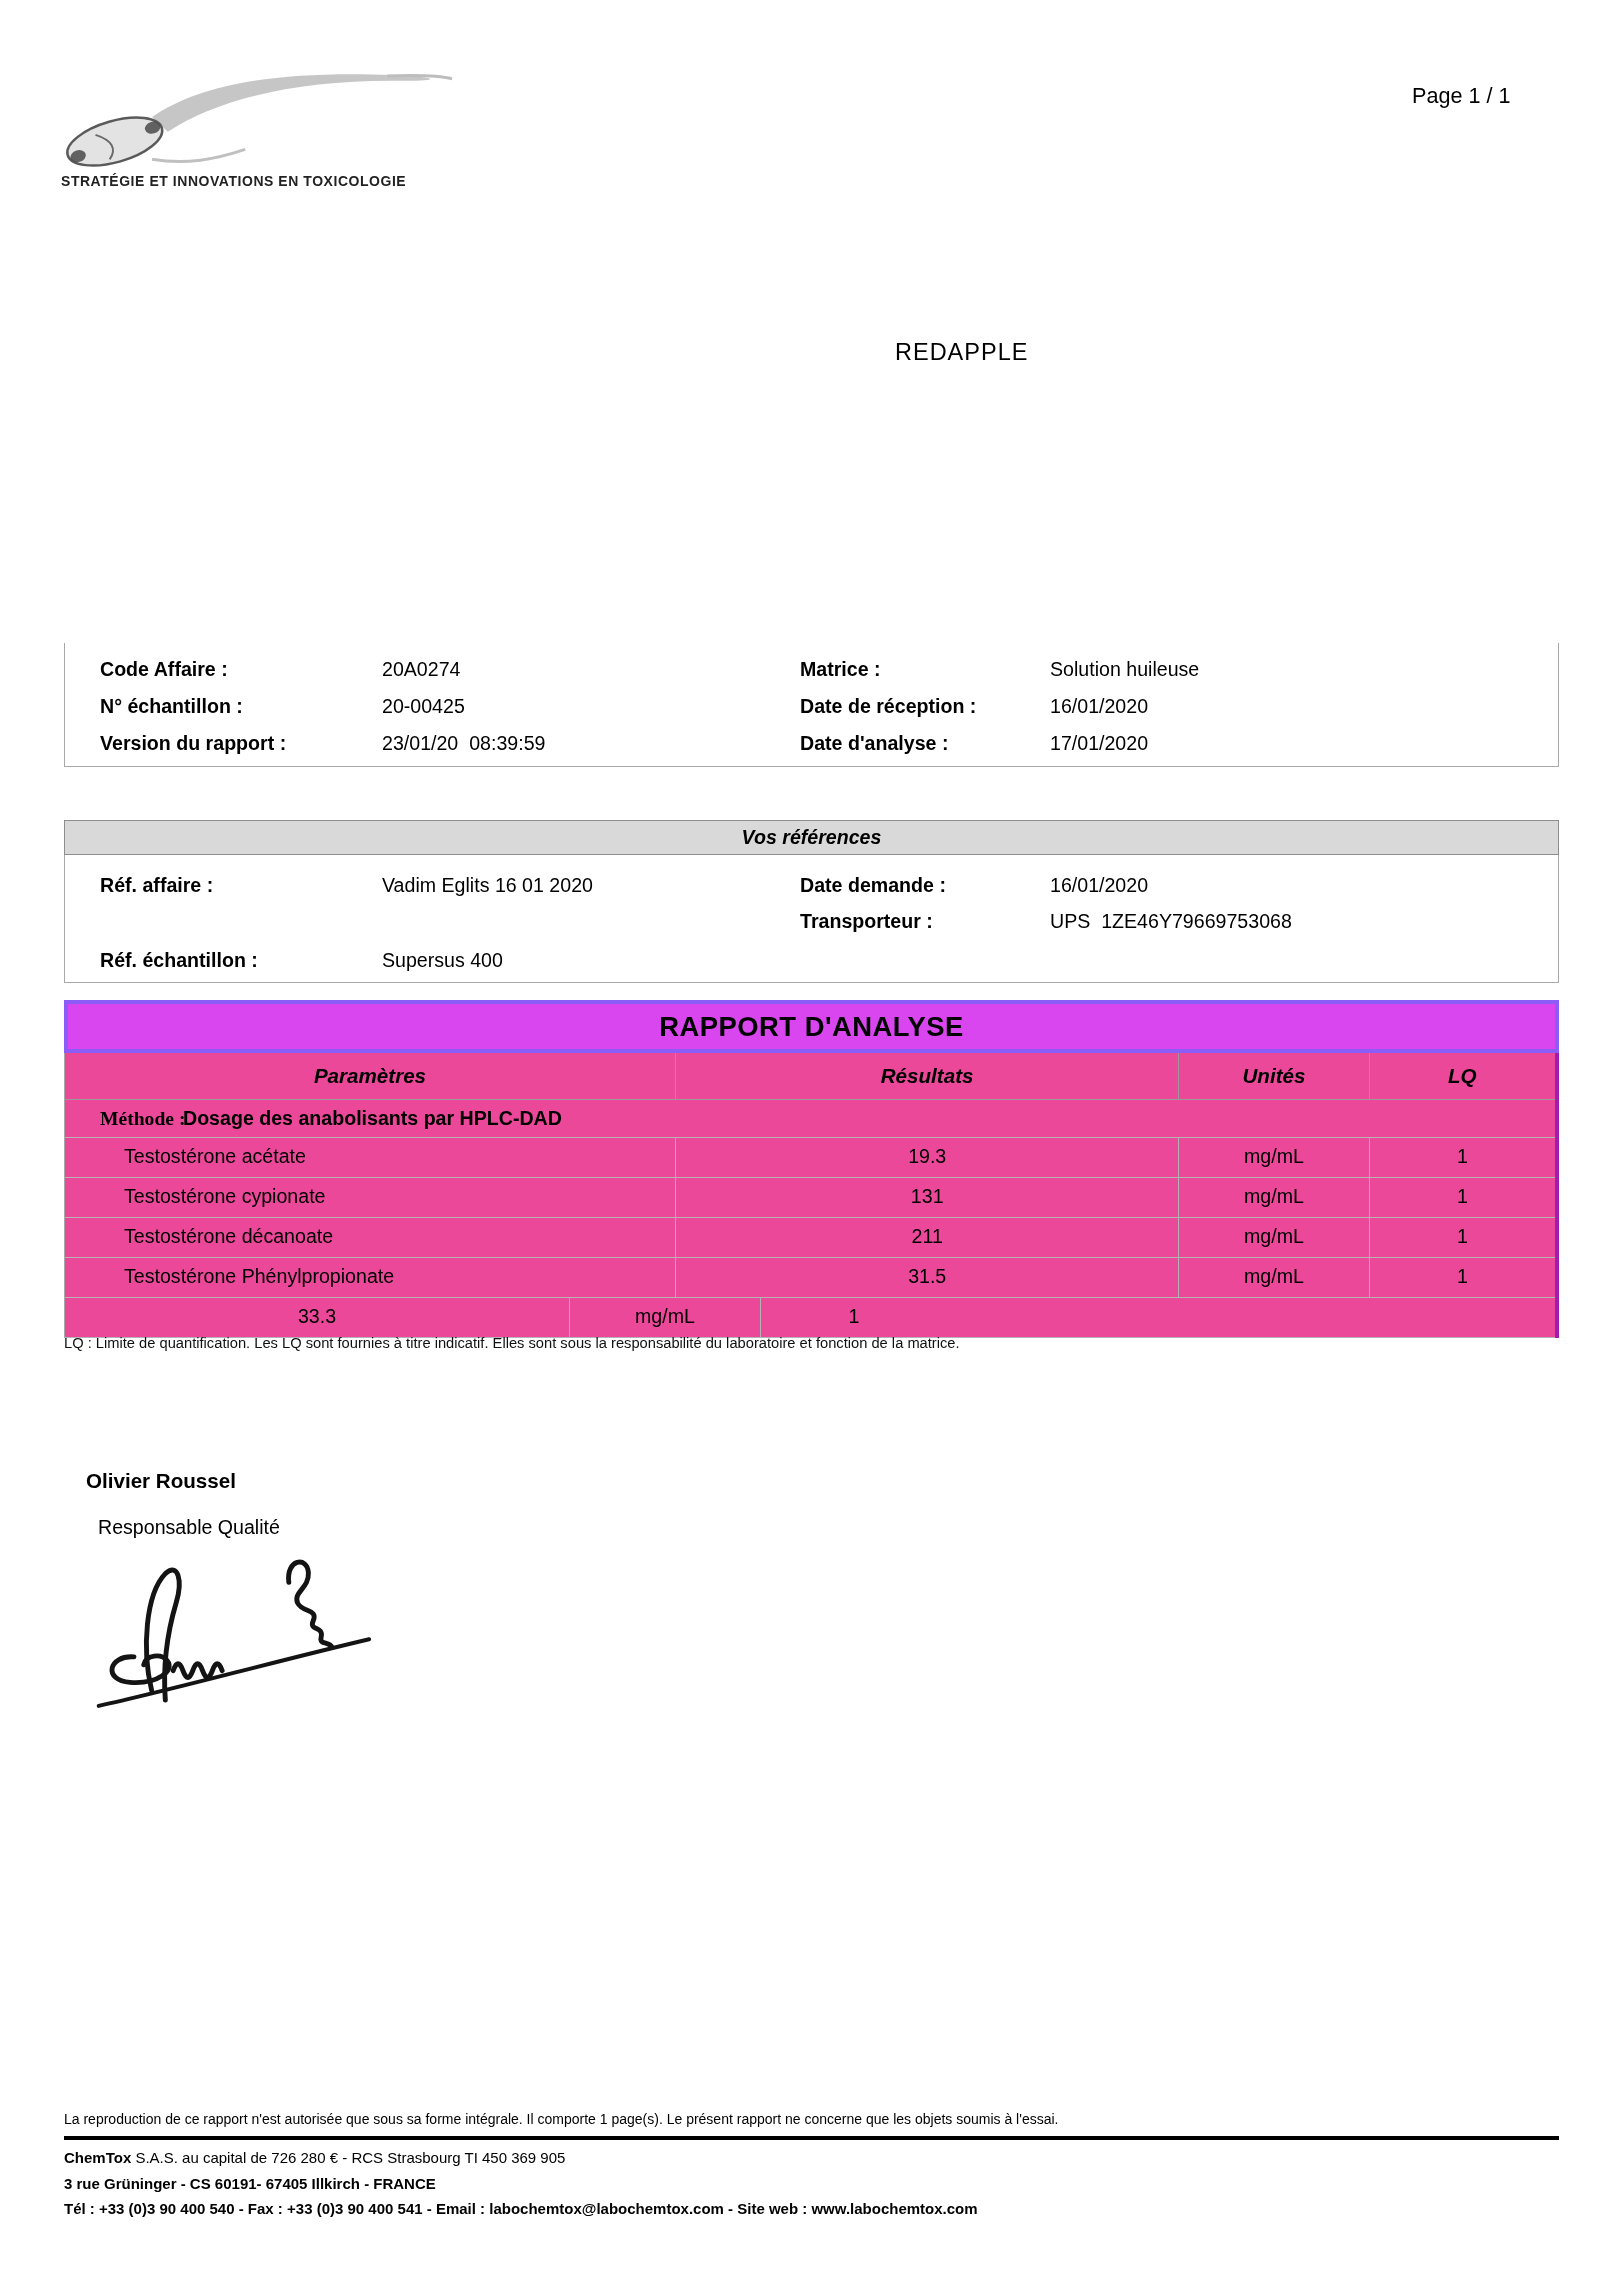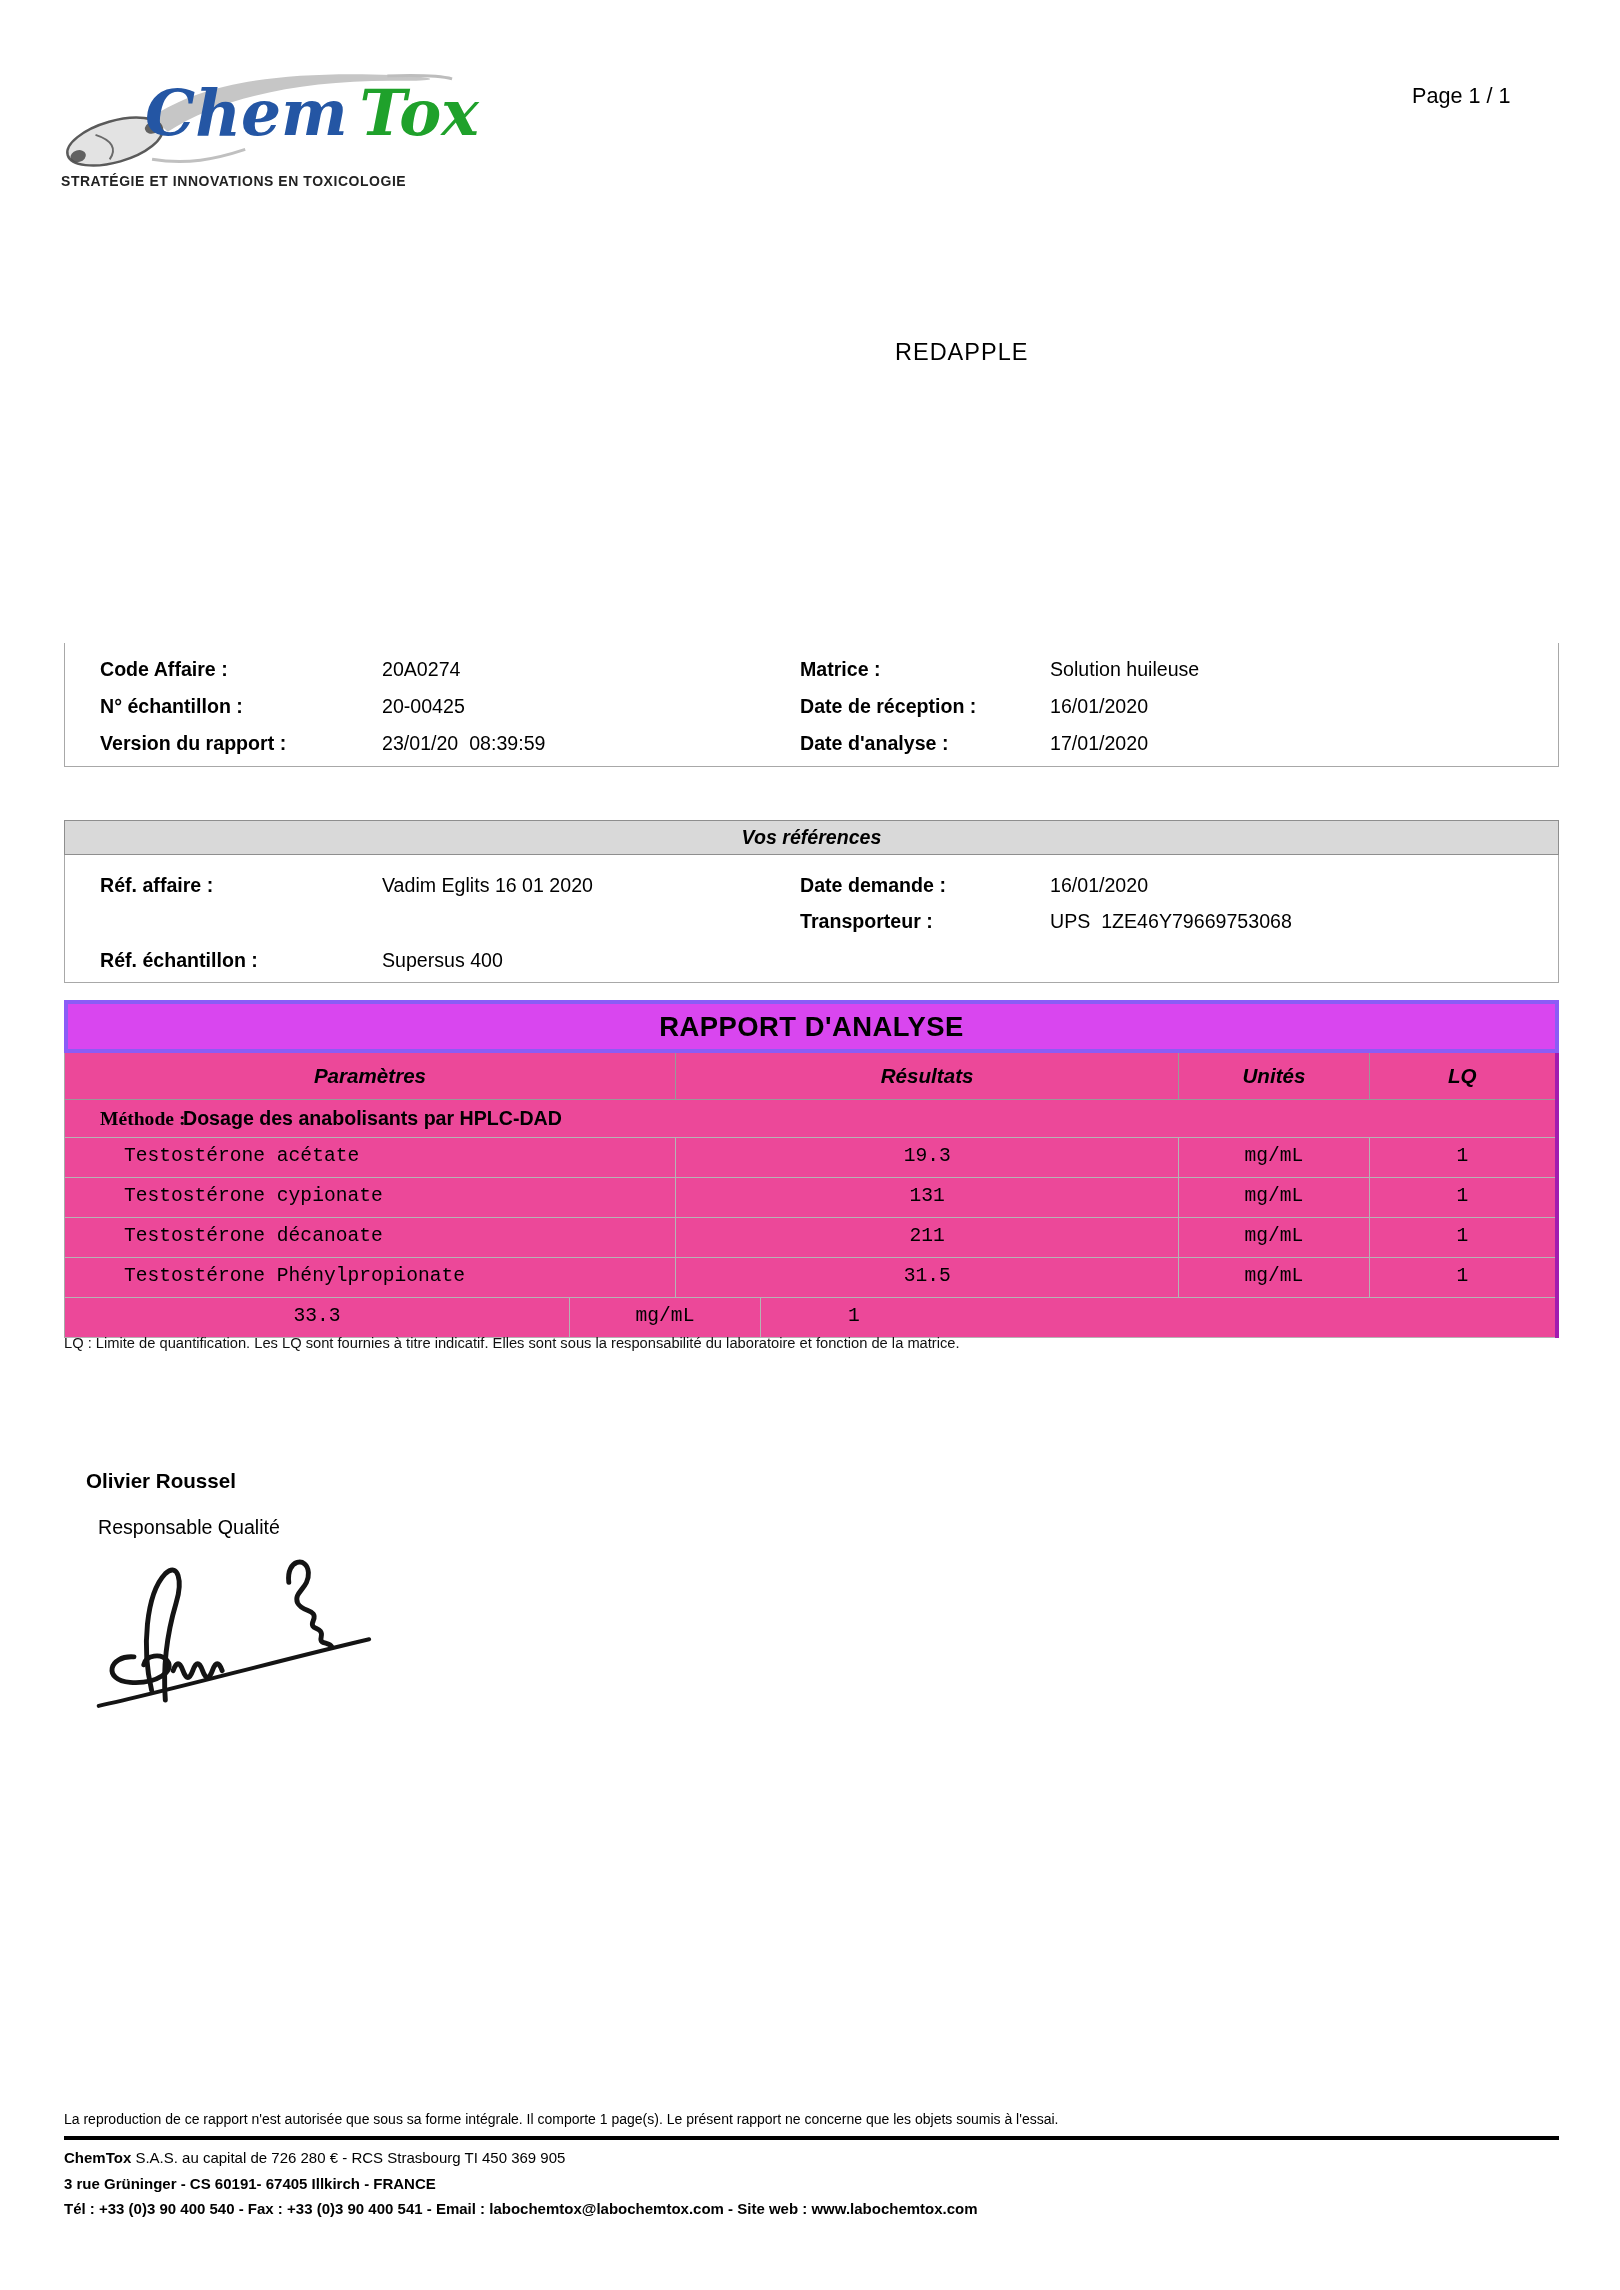--- a/index.html
+++ b/index.html
@@ -45,21 +45,21 @@
   .rap-wrap { border-left:1px solid #a8a8a8; border-right:4px solid #a21caf; background:#ec4899; }
   .rap-head { display:flex; height:46px; border-bottom:1px solid #999; }
   .rap-head .cell {
     line-height:46px; text-align:center; font-weight:bold; font-style:italic; font-size:20.6px;
   }
   .c1 { width:613px; } .c2 { width:505px; } .c3 { width:191px; } .c4 { width:186px; }
   .vline { border-right:1px solid #999; box-sizing:border-box; }
   .vline2 { border-right:1px solid #b4b4b4; box-sizing:border-box; }
   .method-row { position:relative; height:37px; border-bottom:1px solid #b4b4b4; }
   .method-row .fld { line-height:37px; font-weight:bold; }
-  .rap-row { display:flex; height:39px; border-bottom:1px solid #b4b4b4;font-family:Liberation Mono, monospace; }
+  .rap-row { display:flex; height:39px; border-bottom:1px solid #b4b4b4; }
   .rap-row .cell { font-size:19.6px; line-height:37px; text-align:center; }
   .rap-row .param { text-align:left; padding-left:59px; box-sizing:border-box; }
   .footnote { left:64px; top:1335px; font-size:14.7px; color:#111; }
 
   
   .sig-name { left:86px; top:1469px; font-size:20.6px; font-weight:bold; }
   .sig-role { left:98px; top:1516px; font-size:19.6px; }
   .sig-svg { left:83px; top:1541px; }
 
   
@@ -79,23 +79,20 @@
     <path d="M100 55 C 150 20, 230 8, 345 12 C 392 14, 396 18, 358 18 C 258 16, 170 34, 116 70 Z" fill="#c6c6c6"></path>
     <path d="M340 13 C 370 12, 395 13, 406 16" stroke="#bdbdbd" stroke-width="3" fill="none"></path>
     <g transform="rotate(-16 62 80)">
       <ellipse cx="62" cy="80" rx="50" ry="21" fill="#e3e3e3" stroke="#5a5a5a" stroke-width="2.5"></ellipse>
       <ellipse cx="22" cy="84" rx="8" ry="6" fill="#4a4a4a" opacity="0.85"></ellipse>
       <ellipse cx="103" cy="77" rx="8" ry="6" fill="#4a4a4a" opacity="0.85"></ellipse>
       <path d="M45 68 C 60 78, 62 88, 52 96" stroke="#6a6a6a" stroke-width="2" fill="none"></path>
     </g>
     <path d="M100 98 C 135 104, 165 98, 195 88" stroke="#c0c0c0" stroke-width="3" fill="none"></path>
   </svg>
-  <div class="abs logo-text">
-    <span class="logo-chem">Chem</span><span class="logo-tox">Tox</span>
-  </div>
   <div class="abs tagline">STRATÉGIE ET INNOVATIONS EN TOXICOLOGIE</div>
 
   <div class="abs page-num">Page 1 / 1</div>
 
   <div class="abs client-name">REDAPPLE</div>
 
   <div class="abs ref-table" style="left:64px; top:643px;">
     <div class="ref-body t1-body">
       <span class="fld lbl" style="left:35px;  top:13.7px;">Code Affaire :</span>
       <span class="fld" style="left:317px; top:13.7px;">20A0274</span>

